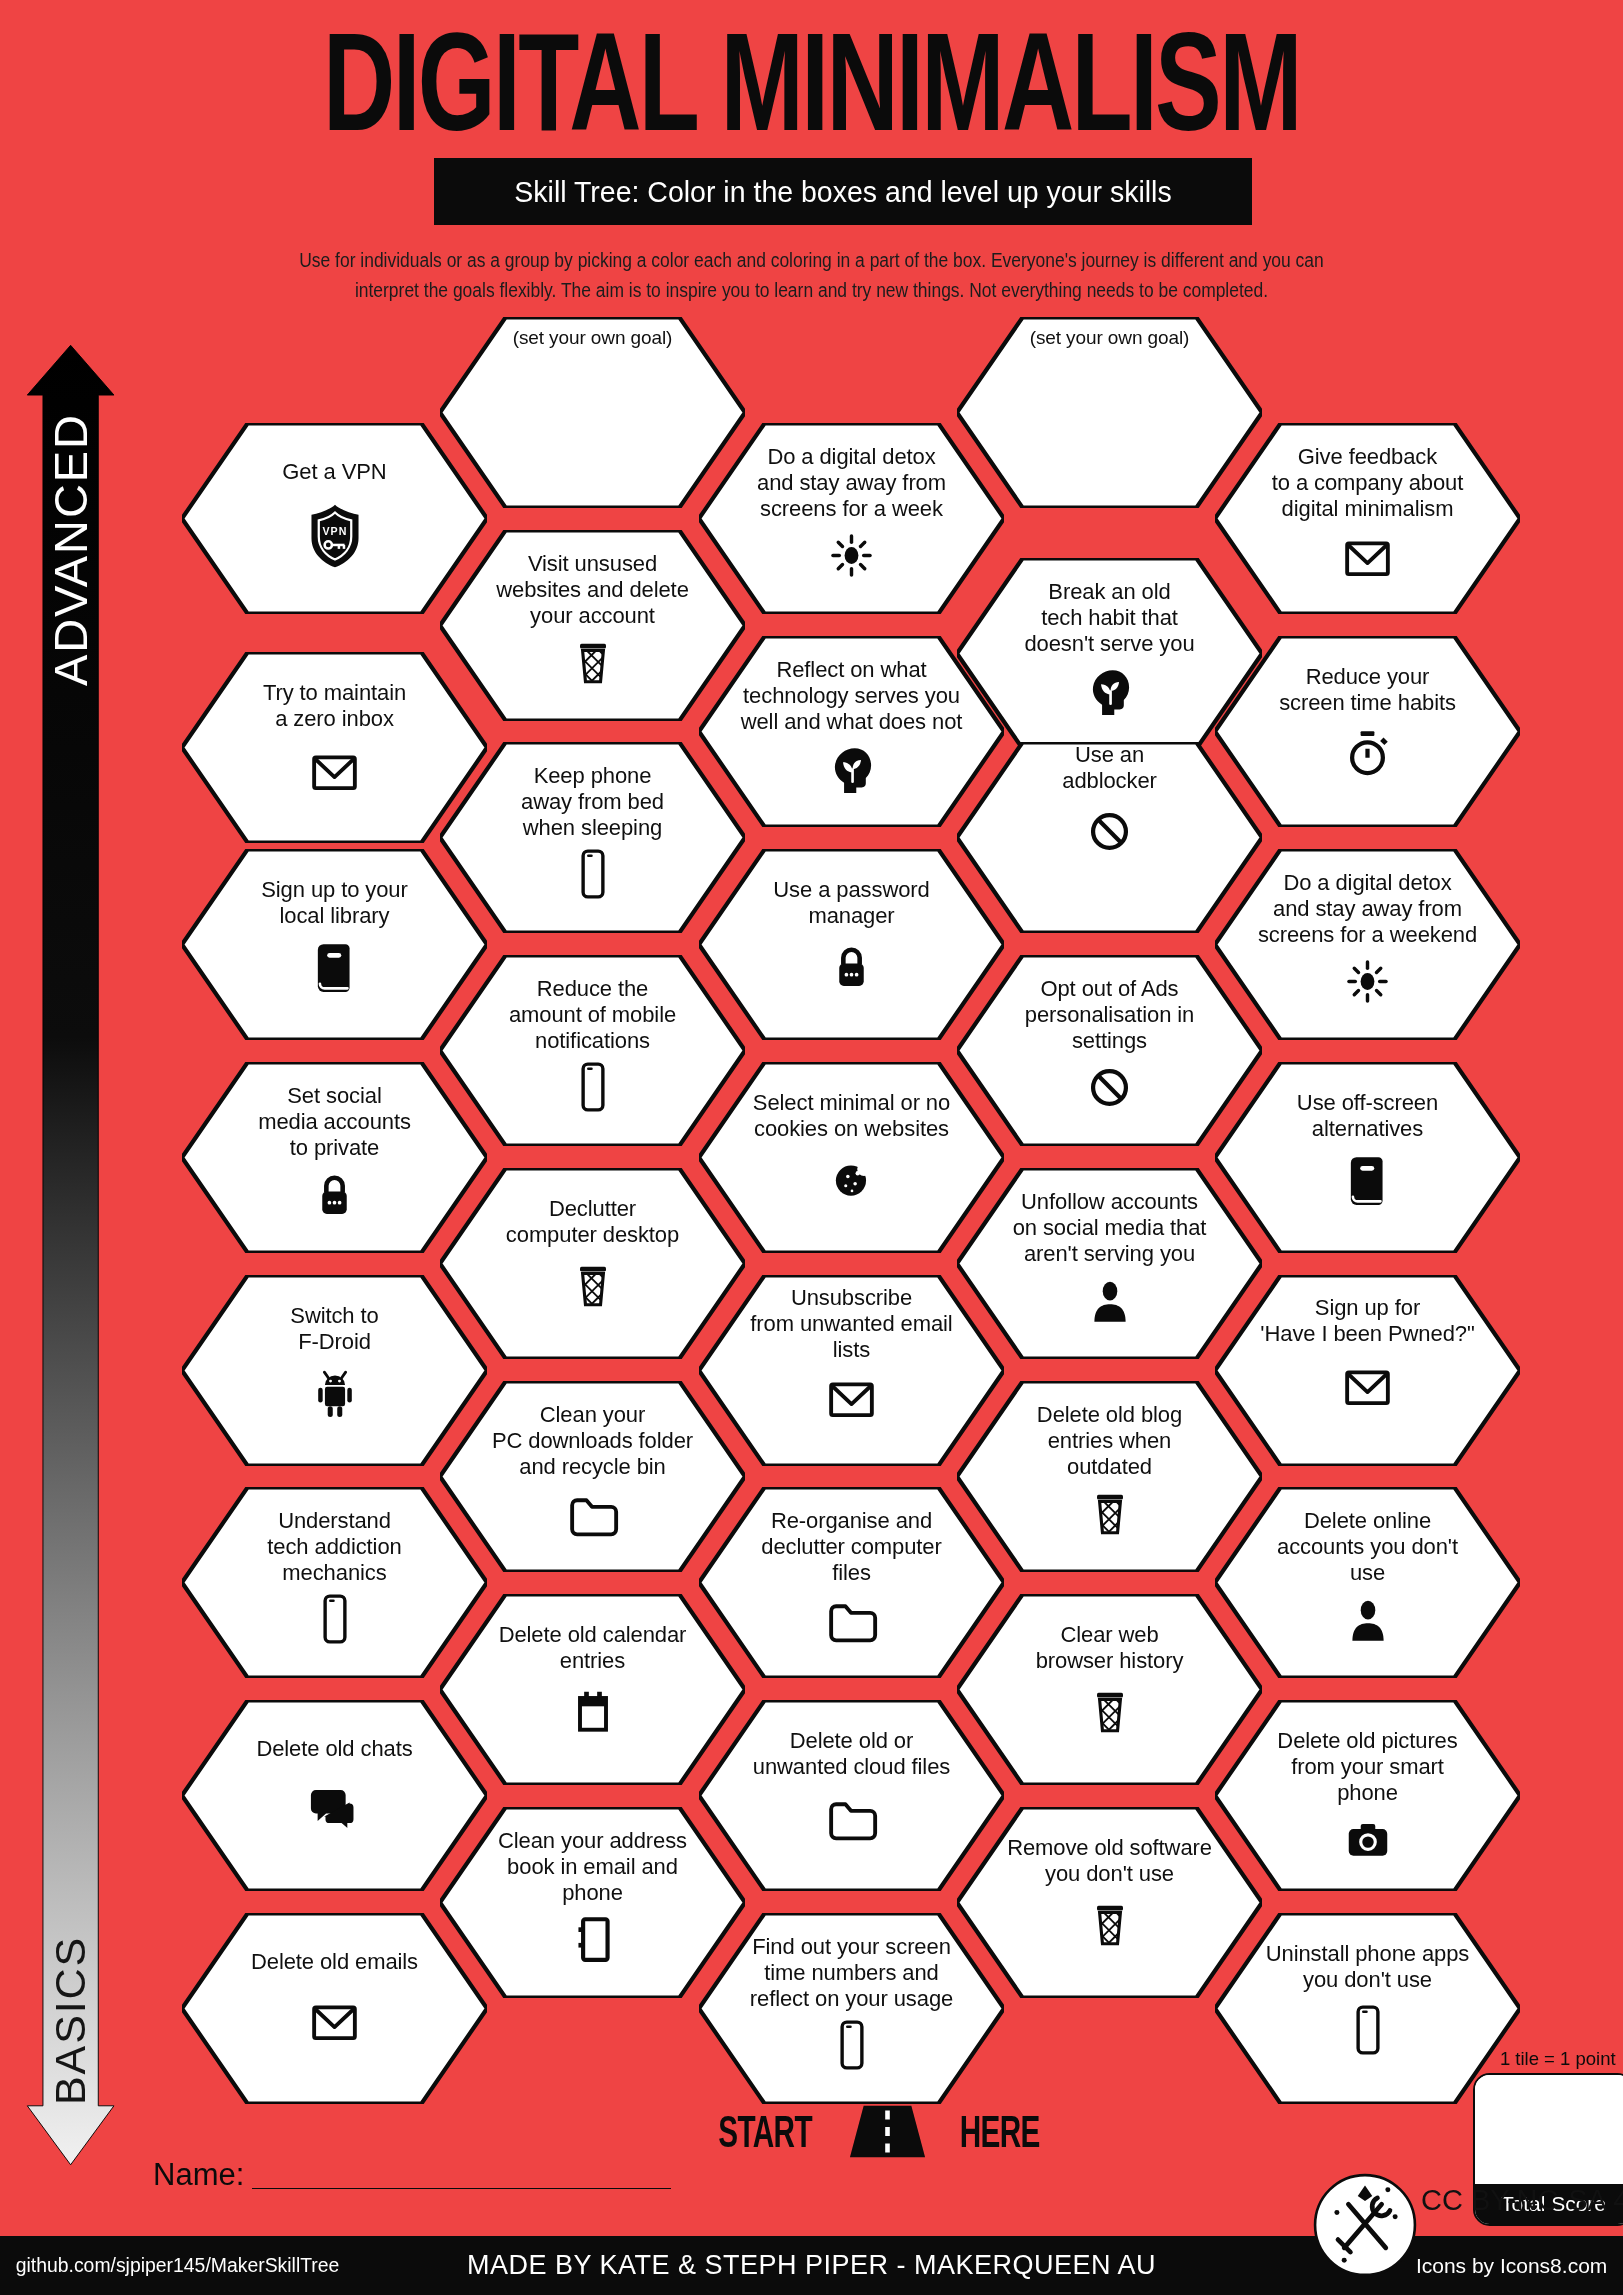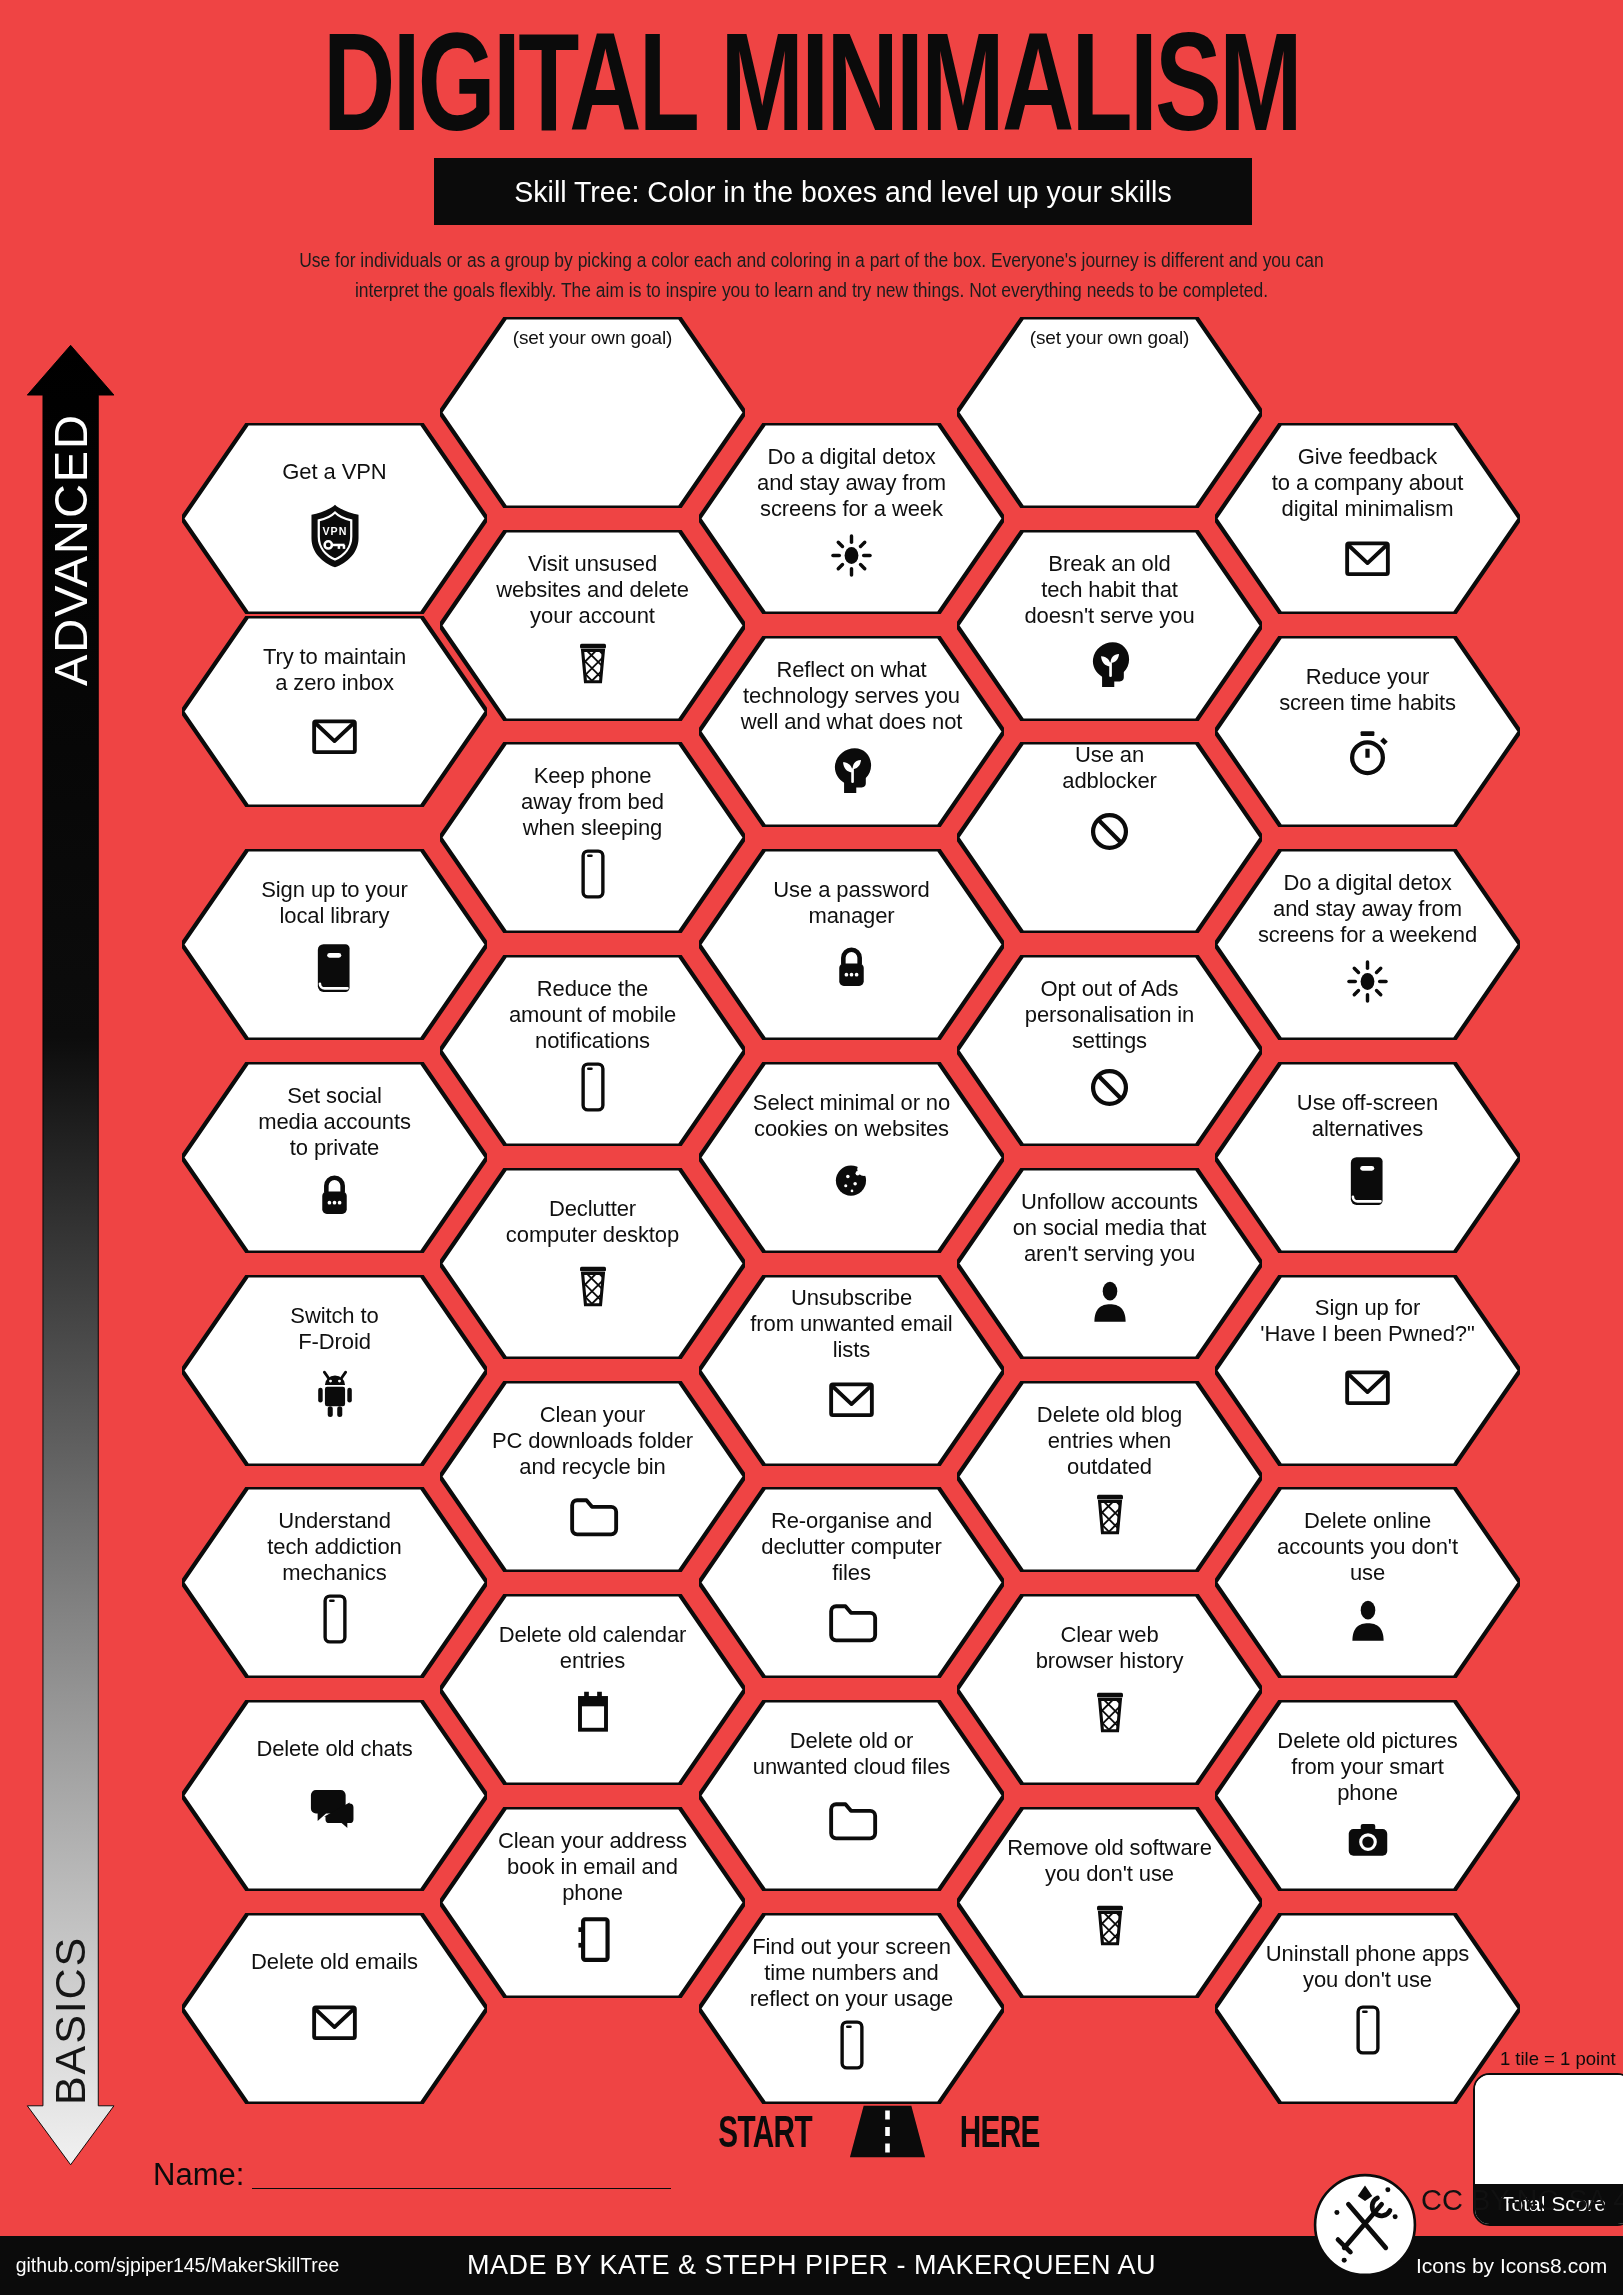--- a/index.html
+++ b/index.html
@@ -99,21 +99,21 @@
               <path d="M50 2 C42 10 22 18 8 20 L8 62 C8 88 28 106 50 114 C72 106 92 88 92 62 L92 20 C78 18 58 10 50 2 Z" fill="#0b0b0b"></path>
               <path d="M50 16 C44 22 31 28 21 30 L21 59 C21 79 34 93 50 100 C66 93 79 79 79 59 L79 30 C69 28 56 22 50 16 Z" fill="none" stroke="#fff" stroke-width="4"></path>
               <text x="50" y="57" text-anchor="middle" font-family="Liberation Sans, sans-serif" font-size="19" font-weight="bold" fill="#fff" letter-spacing="2">VPN</text>
               <circle cx="38" cy="74" r="6.5" fill="none" stroke="#fff" stroke-width="4.5"></circle>
               <line x1="44.5" y1="74" x2="67" y2="74" stroke="#fff" stroke-width="4.5"></line>
               <line x1="57" y1="74" x2="57" y2="81" stroke="#fff" stroke-width="4.5"></line>
               <line x1="66" y1="74" x2="66" y2="81" stroke="#fff" stroke-width="4.5"></line>
             </svg></div>
         </div>
       </div>
-      <div class="hex" style="left: 182px; top: 616px;">
+      <div class="hex" style="left: 182px; top: 652px;">
         <svg class="outline" viewBox="0 0 660 412">
           <polygon points="0,206 142,0 518,0 660,206 518,412 142,412" fill="#ffffff" stroke="#0b0b0b" stroke-width="9" stroke-linejoin="round"></polygon>
         </svg>
         <div class="hex-body" style="padding-top:28px">
           <div class="hex-label">Try to maintain
 a zero inbox</div>
           <div class="hex-icon" style="margin-top:11px"><svg width="55" height="55" viewBox="0 0 100 100">
               <rect x="13" y="26" width="74" height="56" rx="3" fill="#fff" stroke="#0b0b0b" stroke-width="7"></rect>
               <path d="M16 30 L50 62 L84 30" fill="none" stroke="#0b0b0b" stroke-width="7" stroke-linejoin="round" stroke-linecap="round"></path>
             </svg></div>
@@ -457,21 +457,21 @@
         </div>
       </div>
       <div class="hex goal" style="left: 957px; top: 317px;">
         <svg class="outline" viewBox="0 0 660 412">
           <polygon points="0,206 142,0 518,0 660,206 518,412 142,412" fill="#ffffff" stroke="#0b0b0b" stroke-width="9" stroke-linejoin="round"></polygon>
         </svg>
         <div class="hex-body" style="padding-top:10.2px">
           <div class="hex-label">(set your own goal)</div>
         </div>
       </div>
-      <div class="hex" style="left: 957px; top: 530px;">
+      <div class="hex" style="left: 957px; top: 558px;">
         <svg class="outline" viewBox="0 0 660 412">
           <polygon points="0,206 142,0 518,0 660,206 518,412 142,412" fill="#ffffff" stroke="#0b0b0b" stroke-width="9" stroke-linejoin="round"></polygon>
         </svg>
         <div class="hex-body" style="padding-top:21px">
           <div class="hex-label">Break an old
 tech habit that
 doesn't serve you</div>
           <div class="hex-icon" style="margin-top:7.4px"><svg width="53" height="53" viewBox="0 0 100 100">
               <path d="M36 96 V77 C24 69 17 57 19 43 C22 25 38 12 56 12 C74 12 87 26 87 44 C87 54 83 62 77 68 L77 78 C77 84 73 86 67 86 L59 86 V96 Z" fill="#0b0b0b"></path>
               <path d="M52 75 V52" stroke="#fff" stroke-width="5" stroke-linecap="round"></path>

